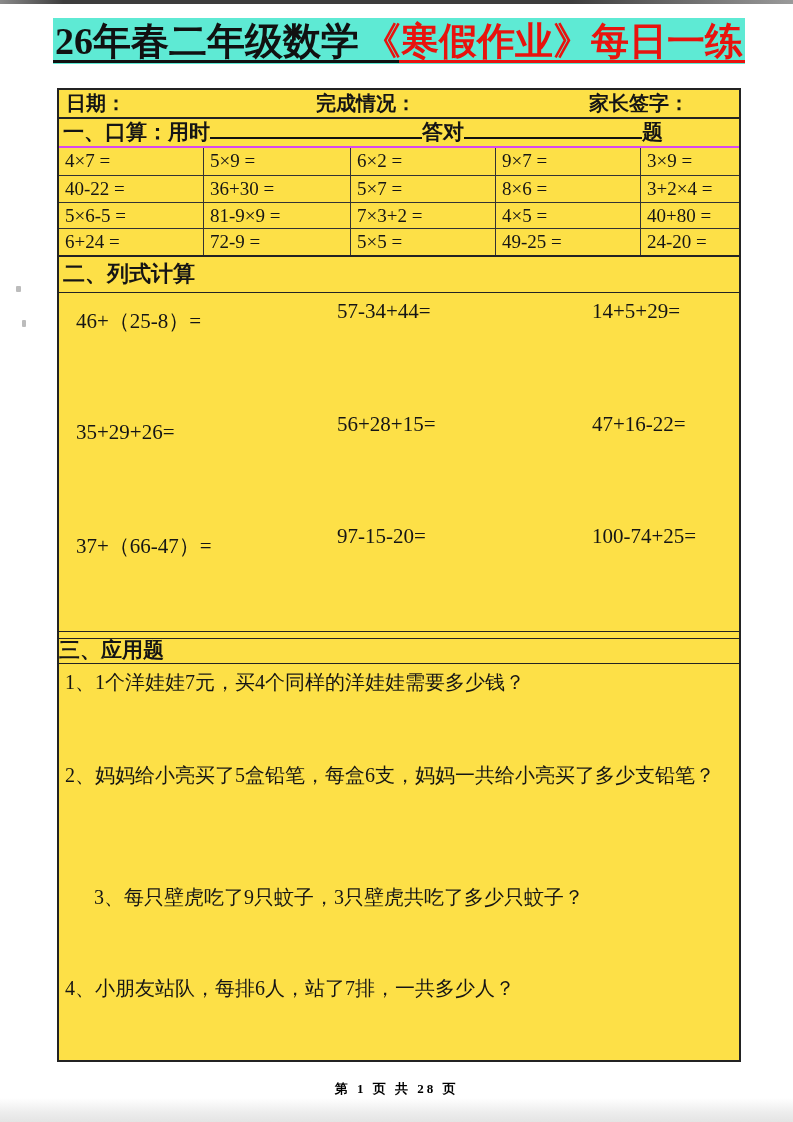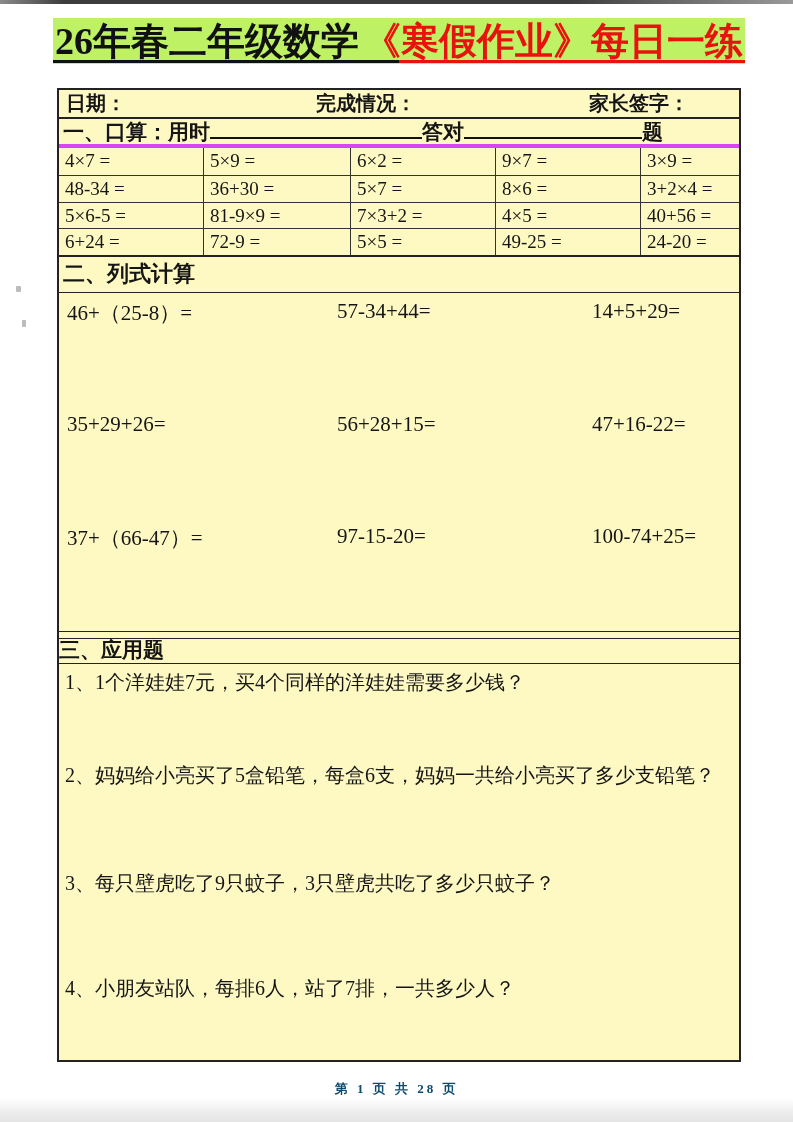--- a/index.html
+++ b/index.html
@@ -21,54 +21,54 @@
     position:absolute; left:0; top:1098px; width:793px; height:24px;
     background:linear-gradient(180deg,#ffffff 0%,#ededed 60%,#e4e4e4 100%);
   }
   .speck { position:absolute; background:#6a6a6a; opacity:.45; border-radius:1px; }
   .speck1 { left:16px; top:286px; width:5px; height:6px; }
   .speck2 { left:22px; top:320px; width:4px; height:7px; }
 
   
   .banner {
     position:absolute; left:53px; top:18px; width:692px; height:46px;
-    background:#bef264;
+    background:#5eead4;
     display:flex; align-items:center; justify-content:space-between;
     font-size:38px; font-weight:600; line-height:44px;
     white-space:nowrap;
   }
   .banner .t-black { color:#111111; padding-left:2px; }
   .banner .t-red   { color:#e8130e; padding-right:2px; }
   .banner .ul { position:absolute; bottom:1px; height:3px; }
   .banner .ul-black { left:0; width:50%; background:#111111; }
   .banner .ul-red   { left:50%; width:50%; background:#e8130e; }
 
   
   .sheet {
     position:absolute; left:57px; top:88px; width:684px; height:974px;
     border:2px solid #232323;
     display:flex; flex-direction:column;
-    background:#fef9c3;
+    background:#fde047;
   }
 
   
   .info-row {
     position:relative; height:29px; flex:0 0 29px;
     border-bottom:2px solid #232323;
     font-weight:bold; font-size:20px; line-height:27px;
   }
   .info-row .lbl { position:absolute; top:0; }
   .lbl-date { left:7px; }
   .lbl-completion { left:257px; }
   .lbl-sign { left:530px;text-align:center; }
 
   
   .oral-header {
     position:relative; height:29px; flex:0 0 29px;
-    border-bottom:4px solid #d946ef;
+    border-bottom:2px solid #d946ef;
     font-weight:bold; font-size:21px; line-height:26px;
     padding-left:4px; white-space:nowrap;
   }
   .fill-line { display:inline-block; border-bottom:2.5px solid #111; height:19px; vertical-align:baseline; }
   .fl-1 { width:212px; }
   .fl-2 { width:178px; }
 
   
   .oral-grid {
     flex:0 0 109px; height:109px;
@@ -94,44 +94,44 @@
     font-weight:bold; font-size:22px; line-height:34px;
     padding-left:4px;
   }
   .s2-body {
     position:relative; flex:0 0 339px; height:339px;
     border-bottom:1.5px solid #232323;
     font-size:21px;
   }
   .eq { position:absolute; white-space:nowrap; }
   .eq-r0 { top:6px; }  .eq-r1 { top:119px; }  .eq-r2 { top:231px; }
-  .eq-c0 { left:8px; } .eq-c1 { left:278px; }  .eq-c2 { left:533px; }
+  .eq-c0 { left:17px;margin-top:8px; } .eq-c1 { left:278px; }  .eq-c2 { left:533px; }
 
   .s3-gap { flex:0 0 6px; height:6px; }
 
   
   .s3-header {
     flex:0 0 26px; height:26px;
     border-top:1.5px solid #232323;
     border-bottom:1.5px solid #232323;
     font-weight:bold; font-size:21px; line-height:23px;
     padding-left:0;
   }
   .s3-body { position:relative; flex:1 1 auto; font-size:20px; }
   .prob { position:absolute; left:6px; right:6px; white-space:nowrap; }
   .prob-0 { top:5px; }
   .prob-1 { top:98px; }
-  .prob-2 { top:206px; }
+  .prob-2 { top:220px;margin-left:29px; }
   .prob-3 { top:311px; }
 
   
   .footer {
     position:absolute; left:0; top:1080px; width:793px;
     text-align:center; font-size:13px; font-weight:bold; letter-spacing:3px;
-    color:#0c4a6e;
+    color:#000000;
   }
 </style>
 </head>
 <body>
 
 <div class="scan-top"></div>
 <div class="speck speck1"></div>
 <div class="speck speck2"></div>
 
 <div class="banner">
@@ -152,30 +152,30 @@
   <div class="oral-header">
     <span>一、口算：用时</span><span class="fill-line fl-1"></span><span>答对</span><span class="fill-line fl-2"></span><span>题</span>
   </div>
 
   <div class="oral-grid">
     <div class="oc first-col first-row">4×7 =</div>
     <div class="oc first-row">5×9 =</div>
     <div class="oc first-row">6×2 =</div>
     <div class="oc first-row">9×7 =</div>
     <div class="oc first-row">3×9 =</div>
-    <div class="oc first-col">48-34 =</div>
+    <div class="oc first-col">40-22 =</div>
     <div class="oc">36+30 =</div>
     <div class="oc">5×7 =</div>
     <div class="oc">8×6 =</div>
     <div class="oc">3+2×4 =</div>
     <div class="oc first-col">5×6-5 =</div>
     <div class="oc">81-9×9 =</div>
     <div class="oc">7×3+2 =</div>
     <div class="oc">4×5 =</div>
-    <div class="oc">40+56 =</div>
+    <div class="oc">40+80 =</div>
     <div class="oc first-col">6+24 =</div>
     <div class="oc">72-9 =</div>
     <div class="oc">5×5 =</div>
     <div class="oc">49-25 =</div>
     <div class="oc">24-20 =</div>
   </div>
 
   <div class="s2-header">
     <span>二、列式计算</span>
   </div>

